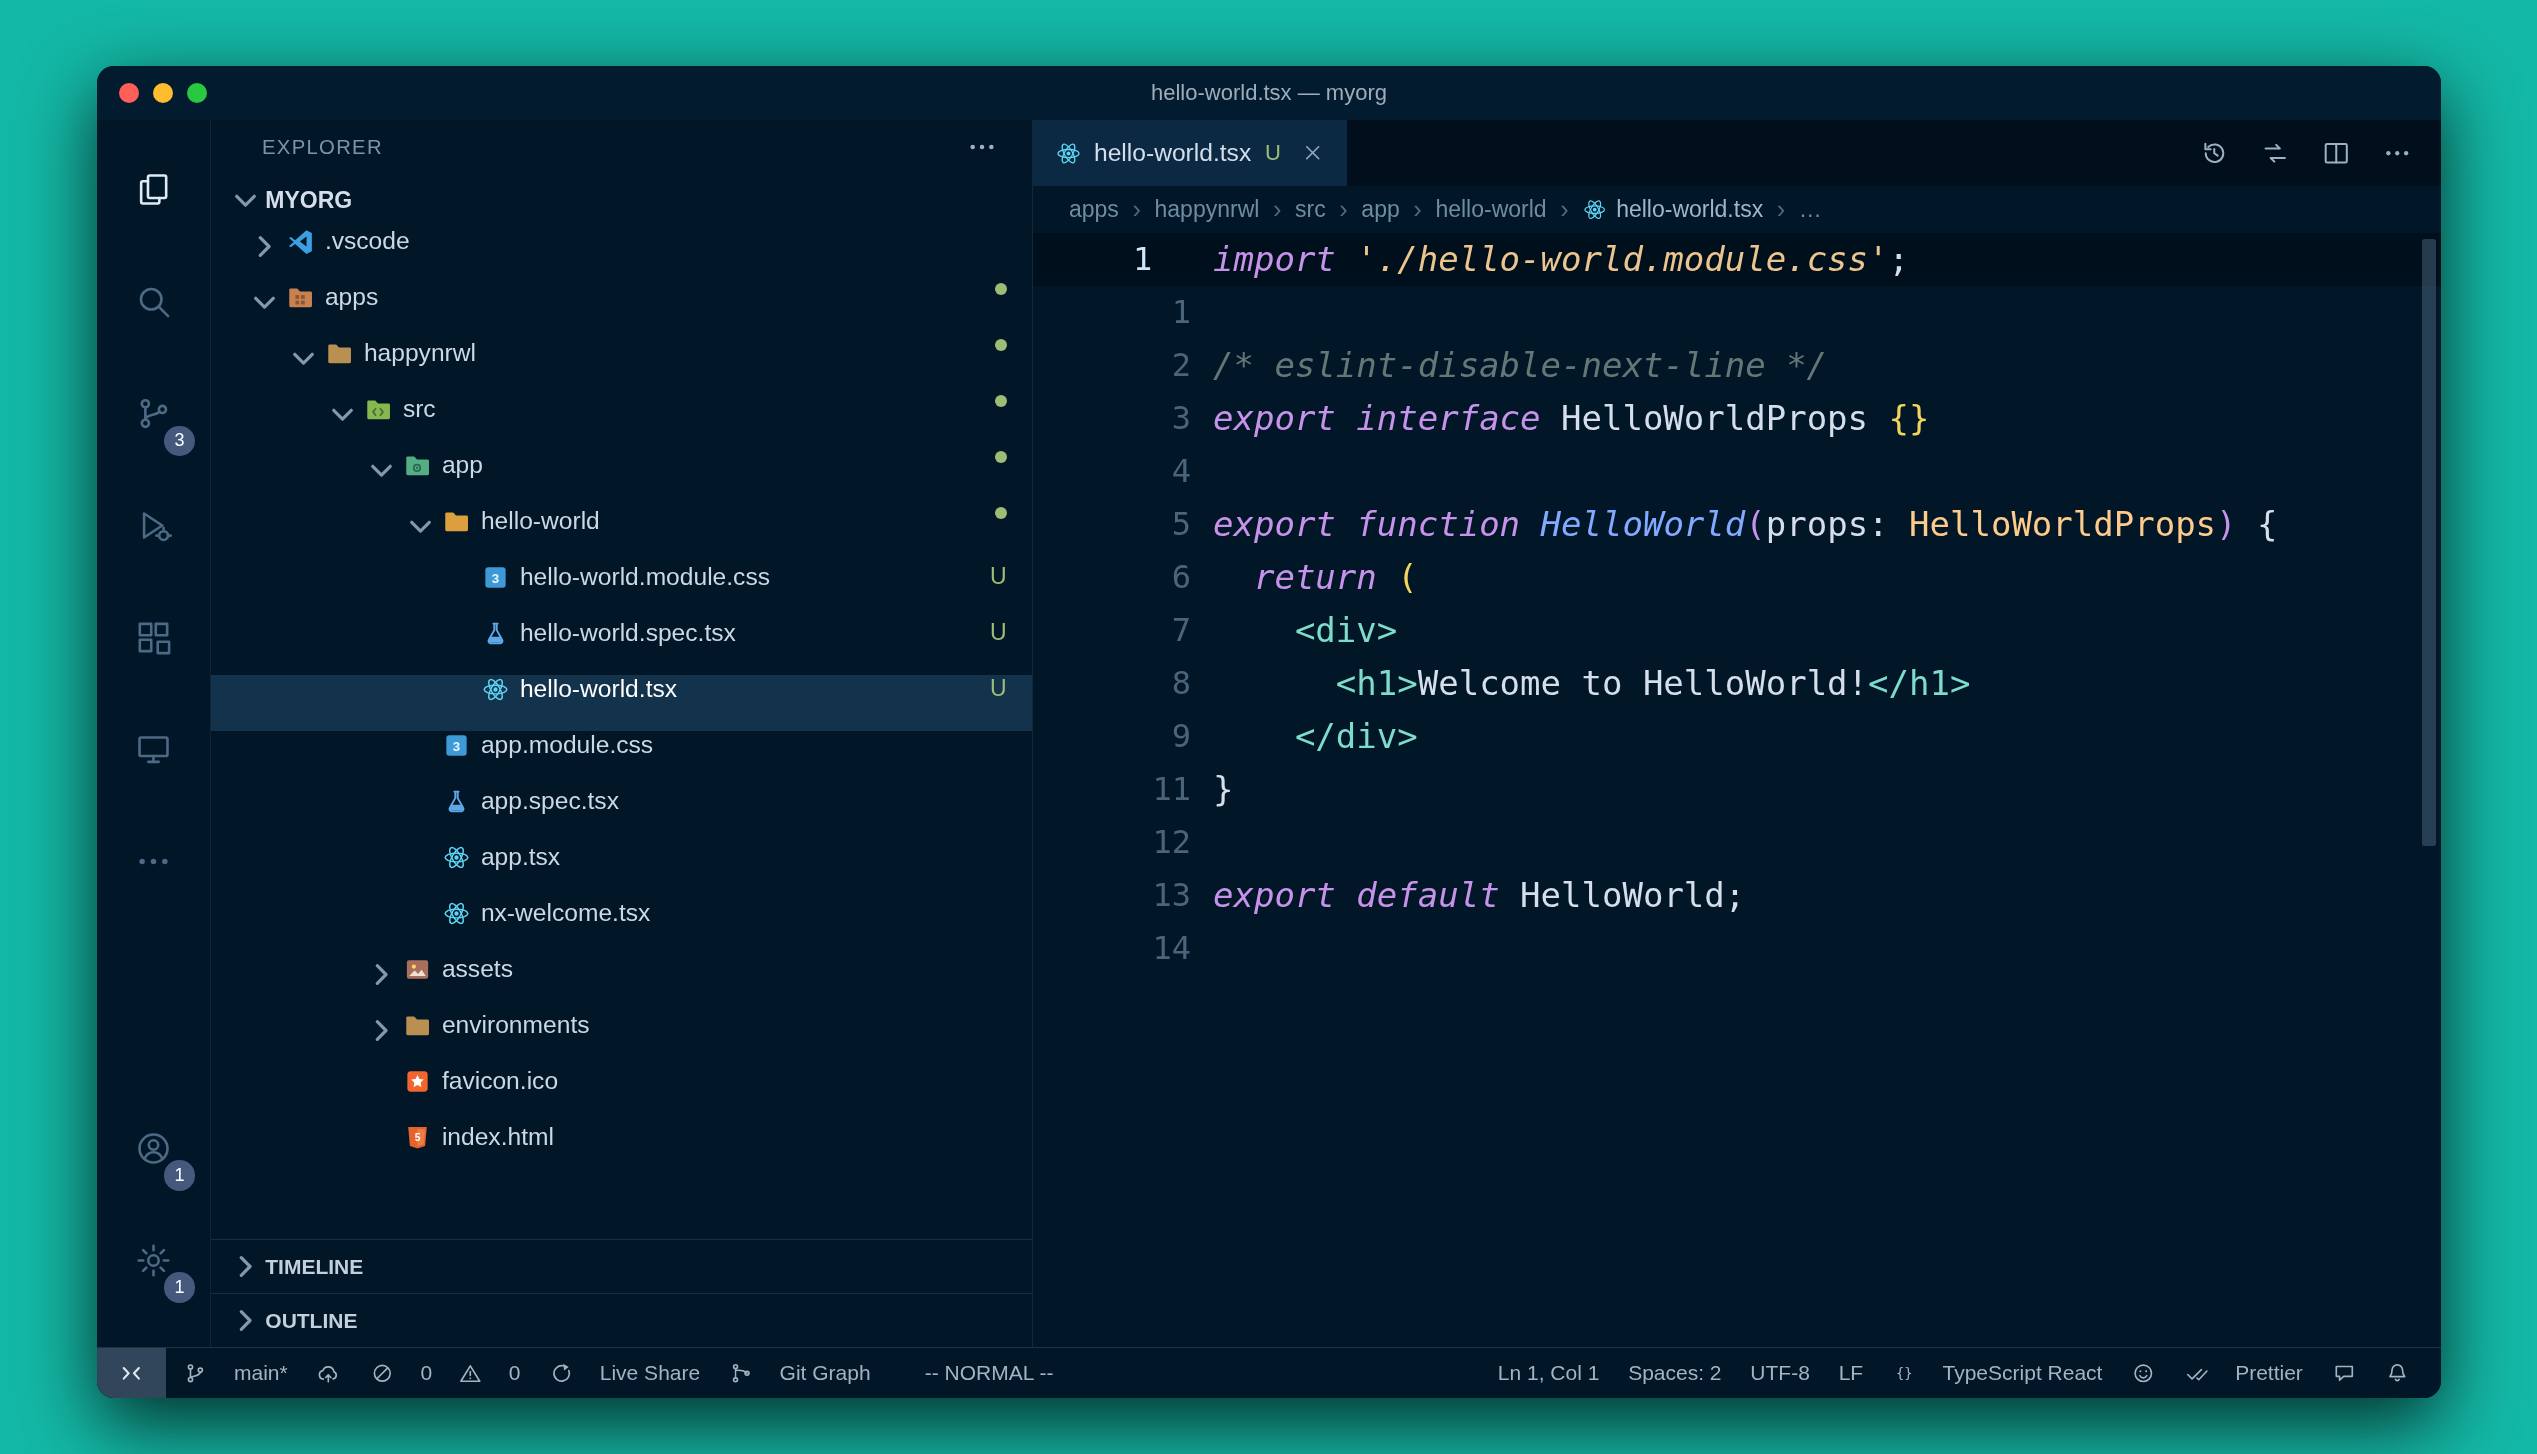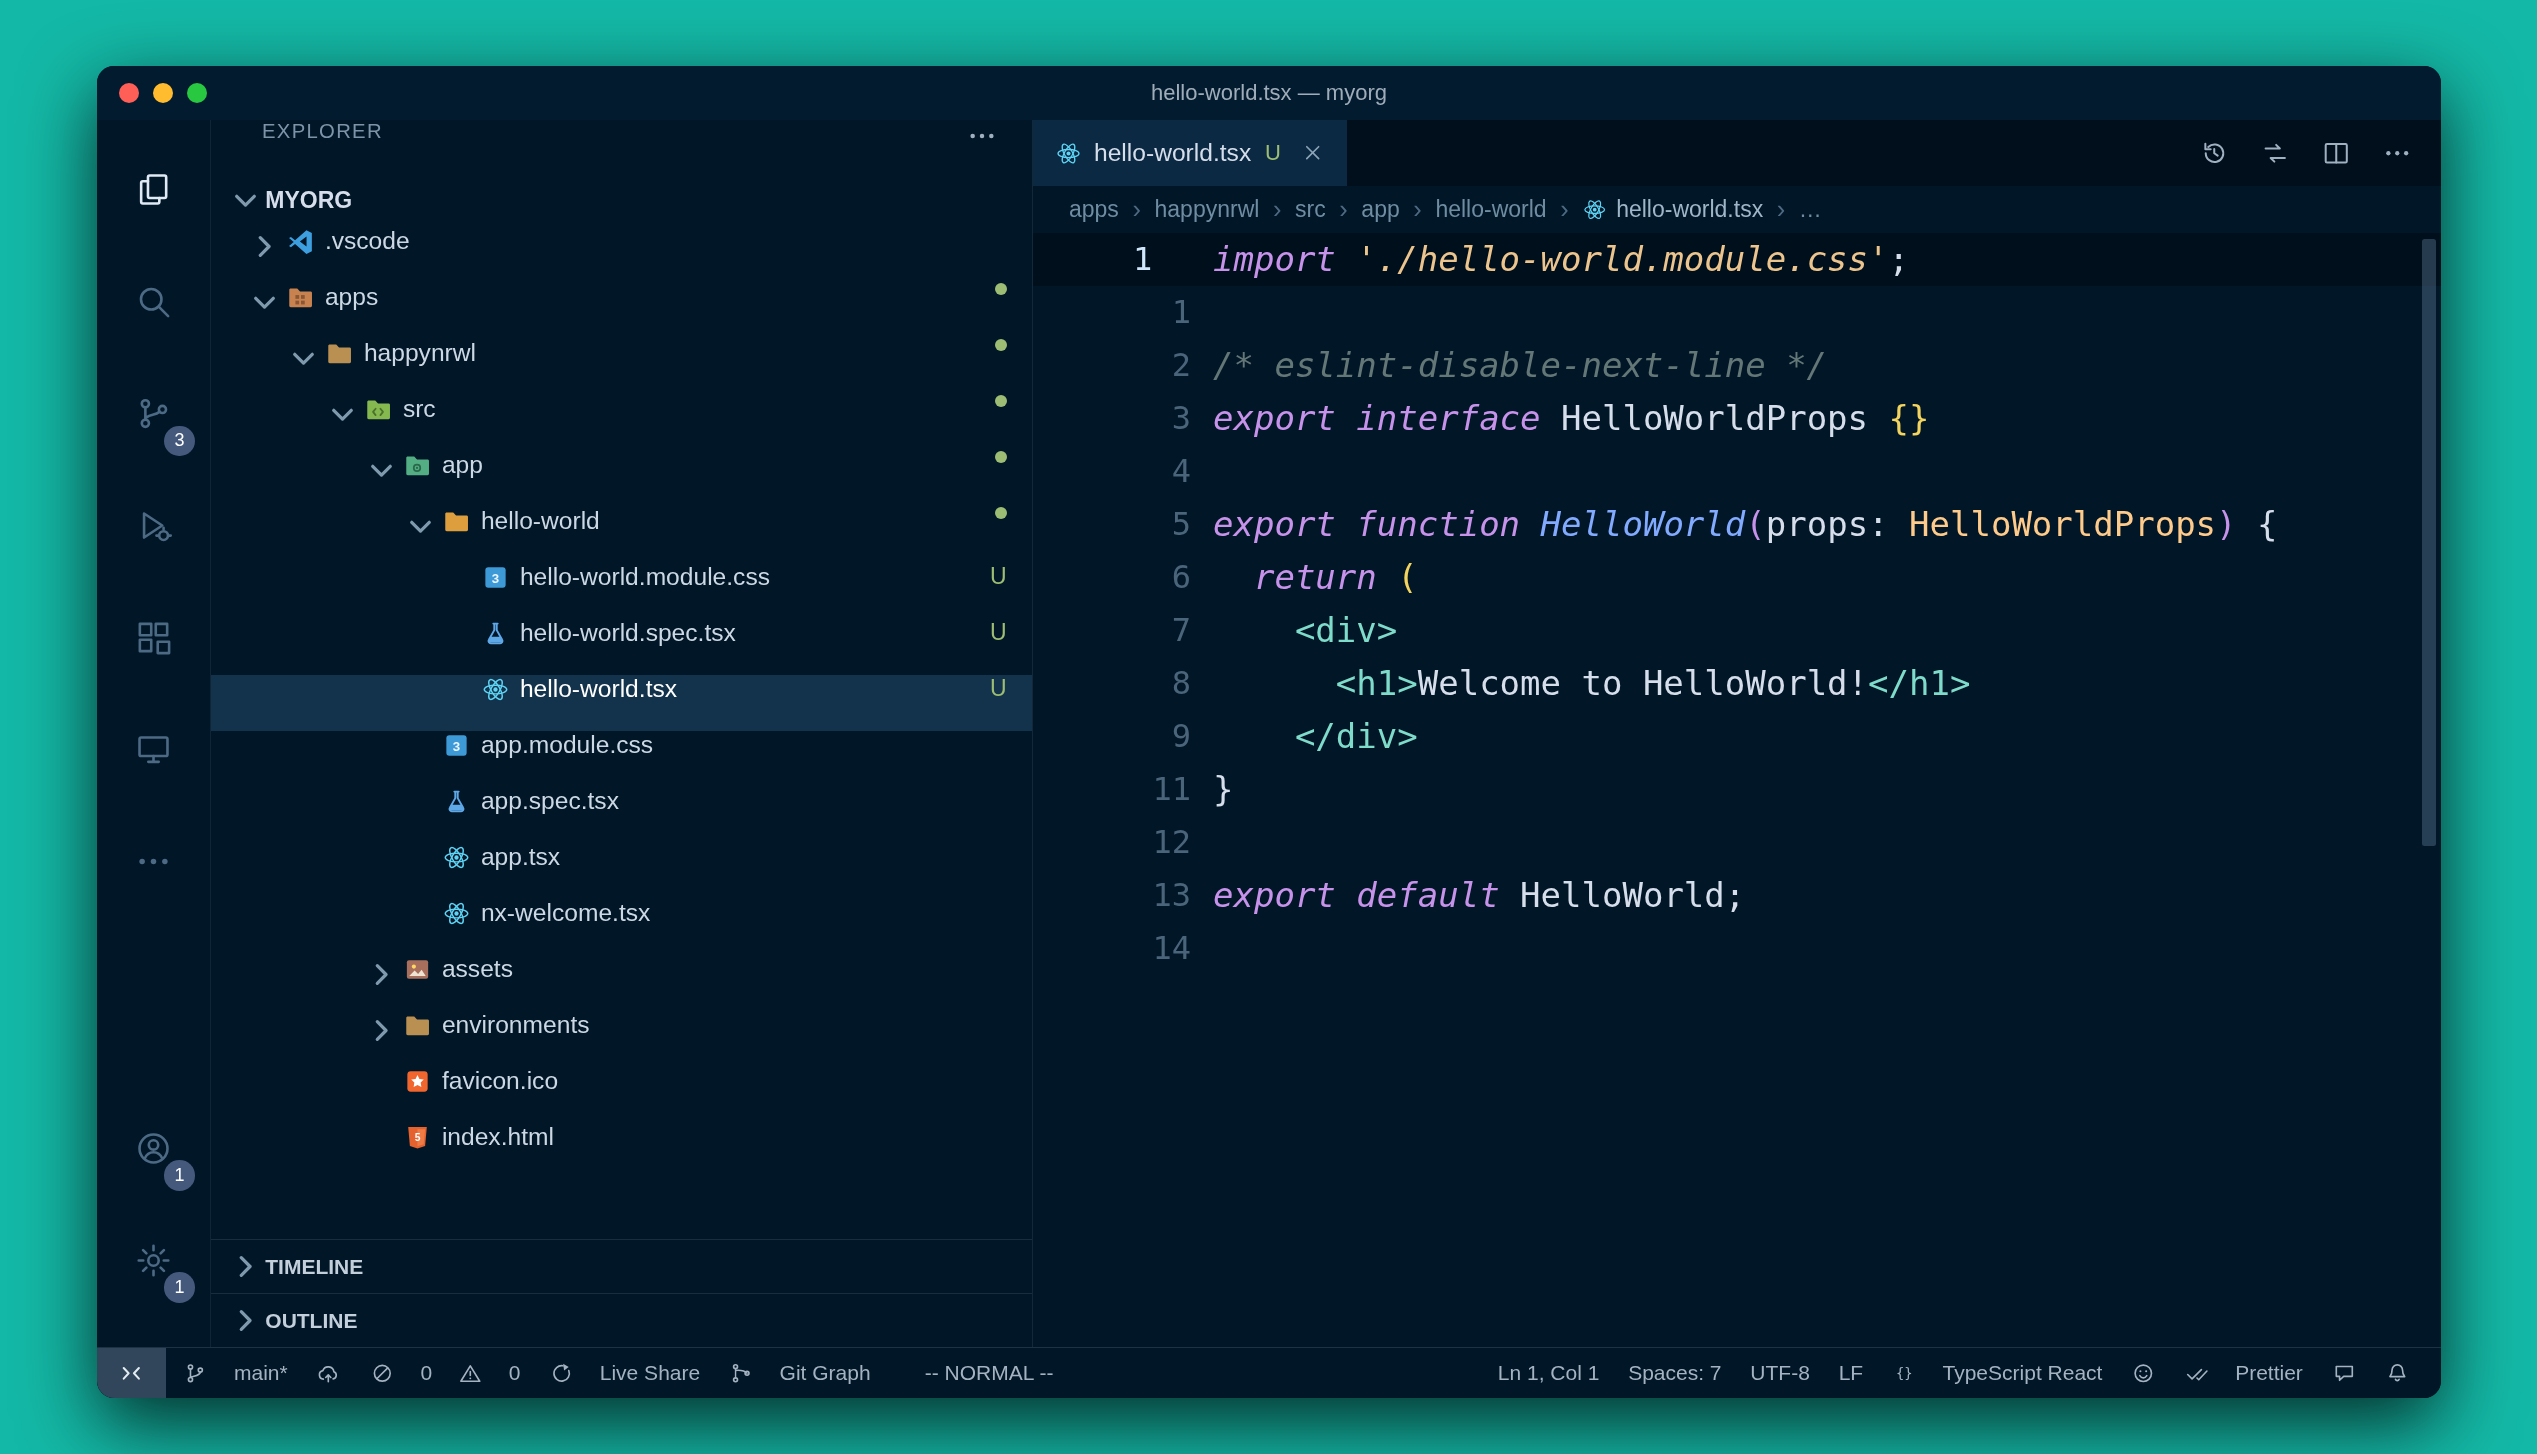--- a/index.html
+++ b/index.html
@@ -29,21 +29,21 @@
   .ab-item.active { color: #e0eaf4; }
   .ab-item .icon { width: 39px; height: 39px; }
   .ab-badge { position: absolute; right: 15.3px; bottom: 13.6px; min-width: 30.5px; height: 30.5px; padding: 0 5.1px;
               border-radius: 15.3px; background: #44597c; color: #fff; font-size: 18px;
               display: flex; align-items: center; justify-content: center; }
   .ab-spacer { flex: 1; }
 
   
   .sidebar { width: 822px; flex: none; background: #011627; border-right: 0.8px solid rgba(127,155,175,.15);
              display: flex; flex-direction: column; min-height: 0; }
-  .sidebar-header { height: 54px; flex: none; display: flex; align-items: flex-start;
+  .sidebar-header { height: 54px; flex: none; display: flex; align-items: center;
                     padding: 0 34px 0 51px; color: #7d93a7; font-size: 20.3px; letter-spacing: 1.3px; }
   .more-btn { margin-left: auto; color: #9fb0c0; width: 32px; height: 32px; display: inline-flex; cursor: pointer; }
   .section-header { height: 53px; flex: none; display: flex; align-items: center; padding-left: 15.3px;
                     color: #d6deeb; font-size: 23px; font-weight: bold; cursor: pointer; }
   .chev { width: 39px; flex: none; display: inline-flex; align-items: center; justify-content: center; color: #7f99ad; }
   .chev svg { width: 25.4px; height: 25.4px; }
   .tree { flex: none; }
   .tree-row { height: 56px; display: flex; align-items: flex-start; font-size: 24.6px; color: #ccd9e5;
               padding-right: 25.4px; cursor: pointer; }
   .tree-row.selected { background: #13324c; color: #fff; }
@@ -695,21 +695,21 @@
           <div class="sb-item" data-name="status-vim-mode">
             <span class="sb-text" data-name="status-label">-- NORMAL --</span>
           </div>
         </div>
       <div class="sb-spacer" data-name="status-bar-spacer"></div>
       <div class="sb-right" id="sb-right" data-name="status-bar-right">
           <div class="sb-item" data-name="status-cursor-position">
             <span class="sb-text" data-name="status-label">Ln 1, Col 1</span>
           </div>
           <div class="sb-item" data-name="status-indentation">
-            <span class="sb-text" data-name="status-label">Spaces: 7</span>
+            <span class="sb-text" data-name="status-label">Spaces: 2</span>
           </div>
           <div class="sb-item" data-name="status-encoding">
             <span class="sb-text" data-name="status-label">UTF-8</span>
           </div>
           <div class="sb-item" data-name="status-eol">
             <span class="sb-text" data-name="status-label">LF</span>
           </div>
           <div class="sb-item" data-name="status-language-mode">
             <span class="icon" data-name="braces-icon">
               <svg viewBox="0 0 24 24" fill="none" stroke="currentColor" stroke-width="1.6" stroke-linecap="round" stroke-linejoin="round" xmlns="http://www.w3.org/2000/svg" style="font-size:25px">

